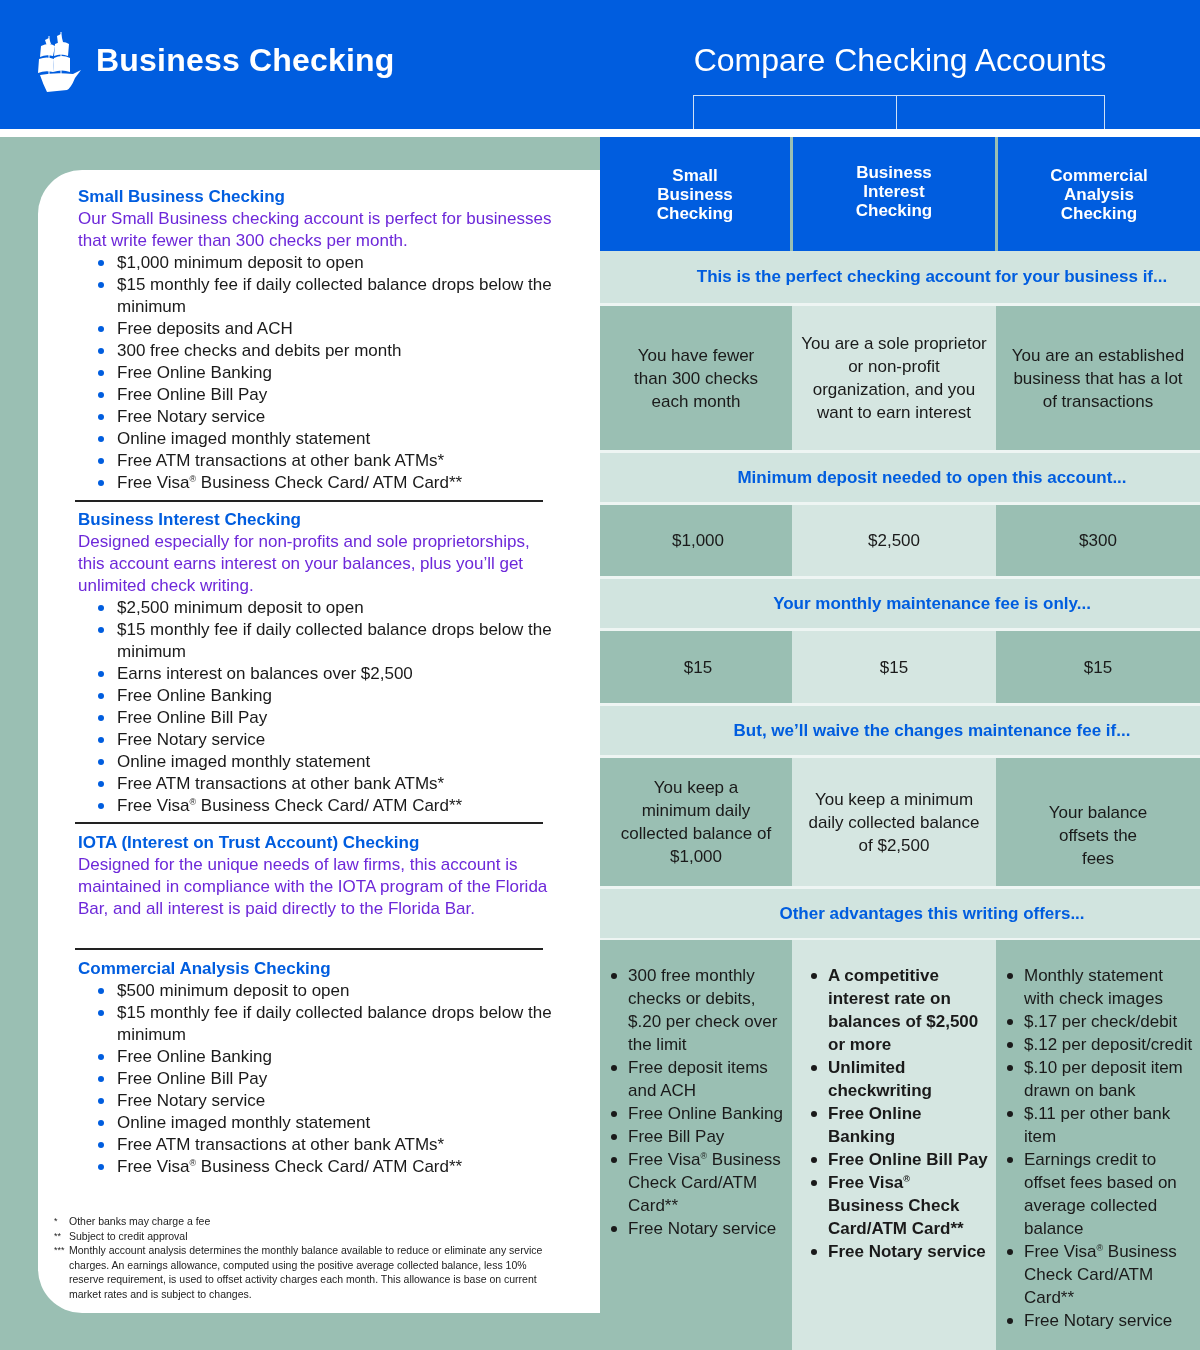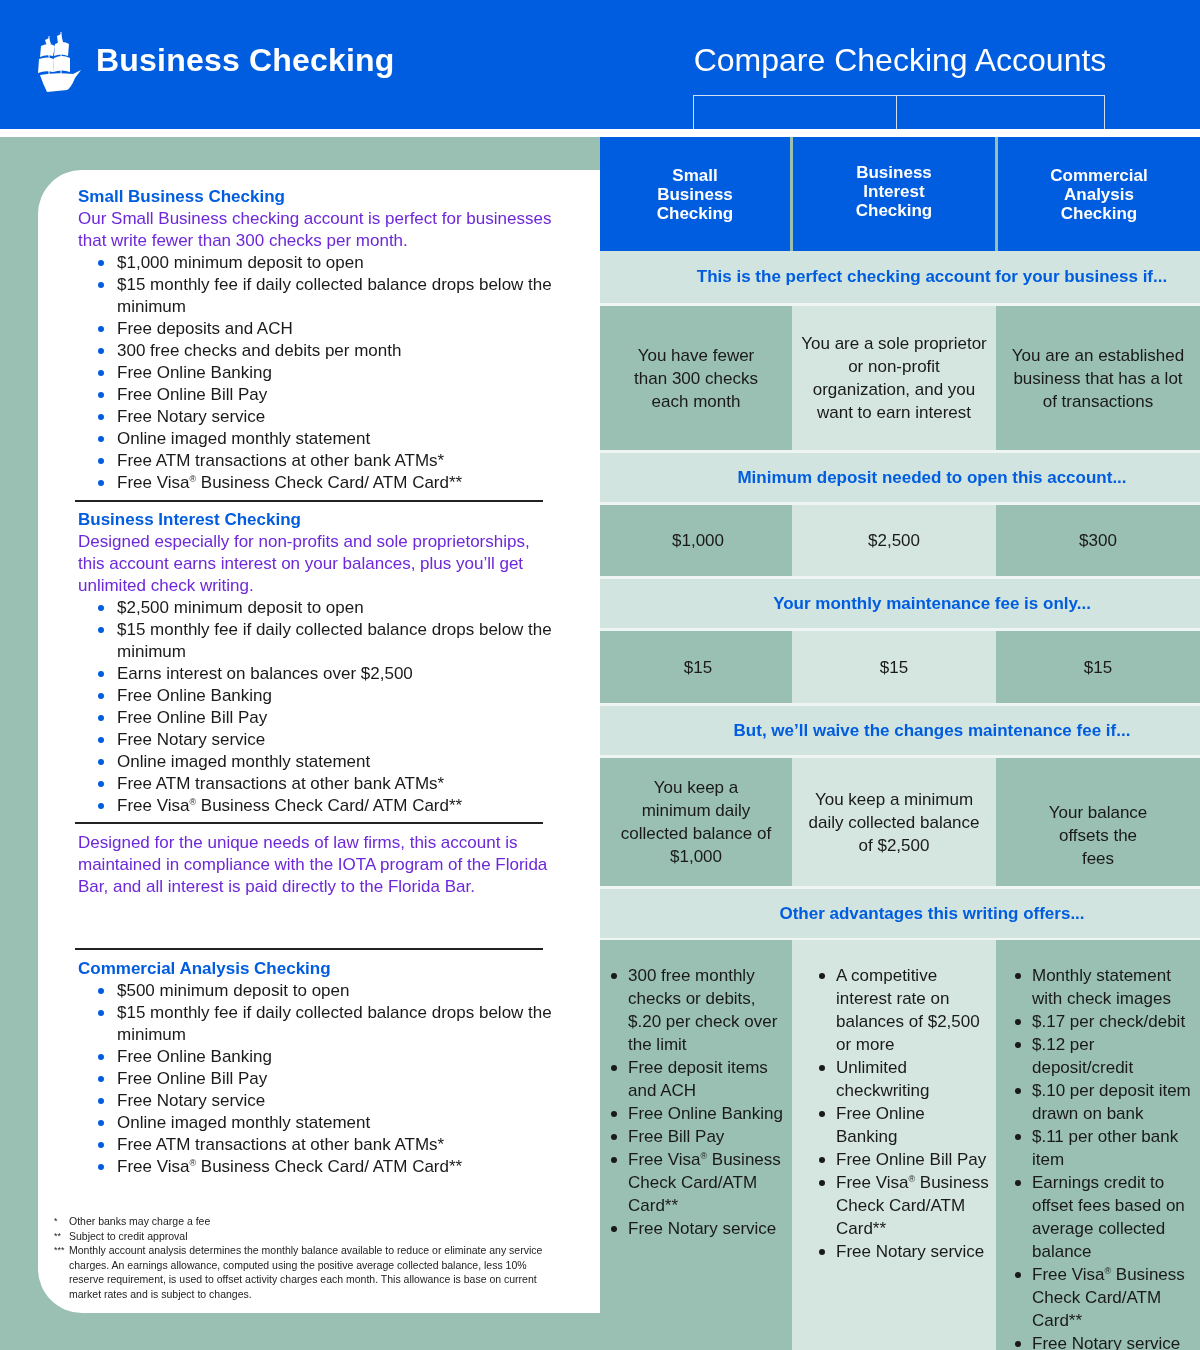--- a/index.html
+++ b/index.html
@@ -40,22 +40,22 @@
   .c1 { left: 600px; width: 192px; background: #9abfb3; padding-left: 12px; }
   .c2 { left: 792px; width: 204px; background: #d5e6e1; }
   .c3 { left: 996px; width: 204px; background: #9abfb3; }
   .line { position: absolute; left: 600px; width: 600px; height: 3px; background: #eef5f3; }
 
   .adv { position: absolute; top: 940px; height: 410px; padding-top: 24px; }
   .adv ul { list-style: none; }
   .adv li { position: relative; padding-left: 20px; font-size: 17px; line-height: 23px; }
   .adv li::before { content: ""; position: absolute; left: 3px; top: 9px; width: 6px; height: 6px; border-radius: 50%; background: #1a1a1a; }
   .adv.c1 { padding-left: 8px; padding-right: 6px; display: block; text-align: left; }
-  .adv.c2 { padding-left: 24px; padding-right: 6px; display: block; text-align: left; }
-  .adv.c3 { padding-left: 16px; padding-right: 6px; display: block; text-align: left; }
+  .adv.c2 { padding-left: 16px; padding-right: 6px; display: block; text-align: left; font-weight: bold; }
+  .adv.c3 { padding-left: 8px; padding-right: 6px; display: block; text-align: left; }
 </style>
 </head>
 <body>
 
 <div class="header">
   <svg class="logo" viewBox="0 0 50 62">
     <path d="M10 8 L14 6 L16 12 L12 14 Z M22 4 L26 2 L28 10 L23 12 Z" fill="#fff"></path>
     <path d="M6 14 Q14 10 20 14 L18 24 Q11 22 5 25 Z" fill="#fff"></path>
     <path d="M20 12 Q28 8 34 12 L33 24 Q26 21 19 24 Z" fill="#fff"></path>
     <path d="M4 27 Q12 24 19 27 L18 40 Q10 38 3 41 Z" fill="#fff"></path>
@@ -102,20 +102,21 @@
       <li>Free Online Bill Pay</li>
       <li>Free Notary service</li>
       <li>Online imaged monthly statement</li>
       <li>Free ATM transactions at other bank ATMs*</li>
       <li>Free Visa<sup>®</sup> Business Check Card/ ATM Card**</li>
     </ul>
   </div>
   <div class="divider" style="top:652px;"></div>
 
   <div class="acct" style="top:662px; width:478px;">
+    <h3>IOTA (Interest on Trust Account) Checking</h3>
     <p>Designed for the unique needs of law firms, this account is maintained in compliance with the IOTA program of the Florida Bar, and all interest is paid directly to the Florida Bar.</p>
   </div>
   <div class="divider" style="top:778px;"></div>
 
   <div class="acct" style="top:788px;">
     <h3>Commercial Analysis Checking</h3>
     <ul>
       <li>$500 minimum deposit to open</li>
       <li>$15 monthly fee if daily collected balance drops below the minimum</li>
       <li>Free Online Banking</li>

